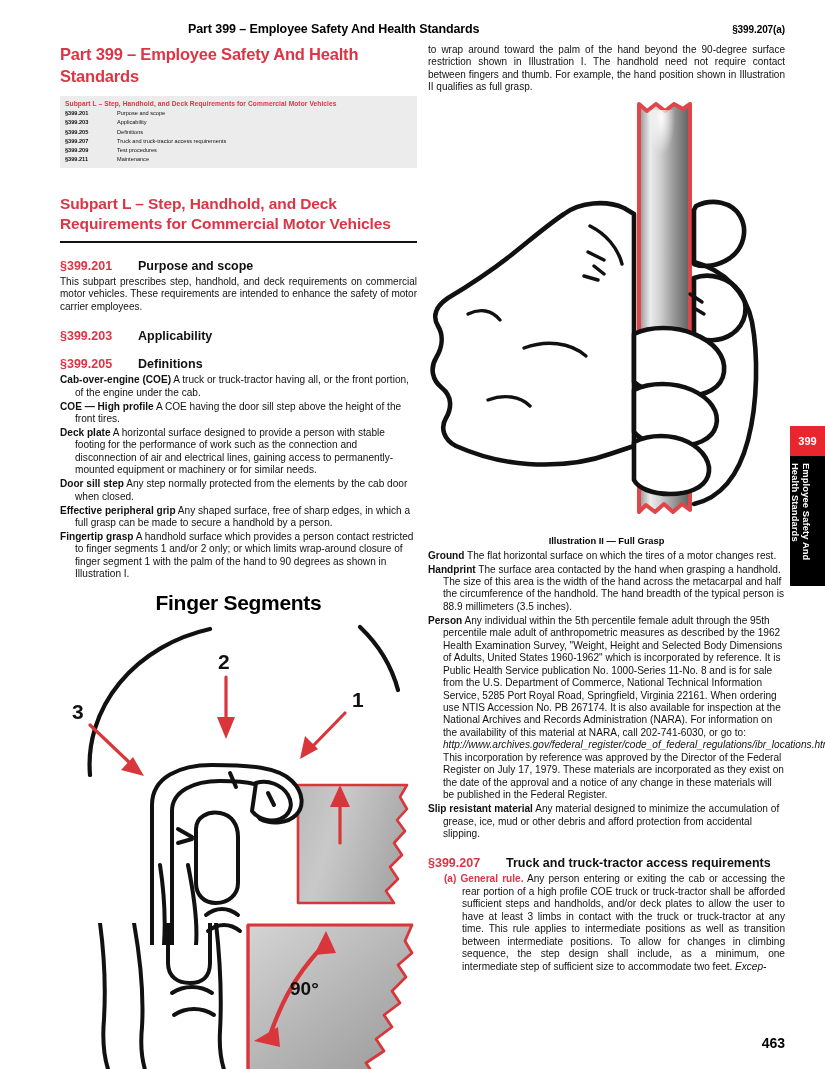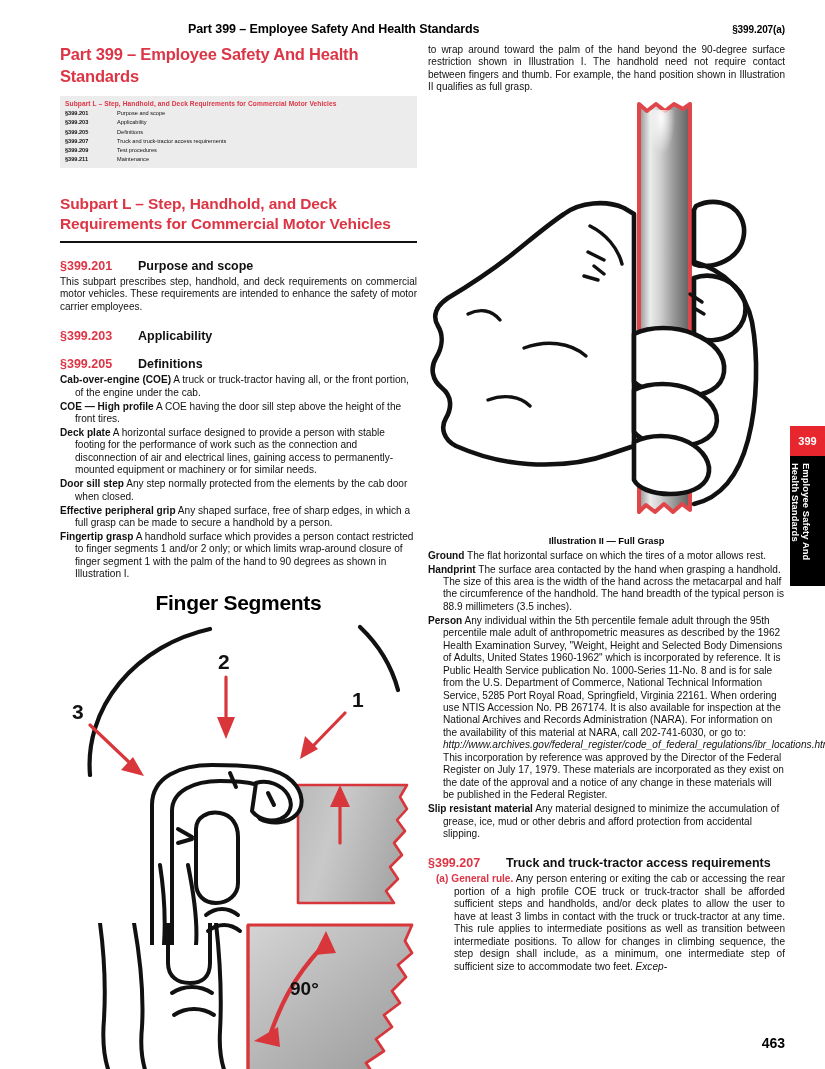--- a/index.html
+++ b/index.html
@@ -123,21 +123,21 @@
     line-height: 1.235;
     text-align: left;
     padding-left: 15px;
     text-indent: -15px;
     color: #111;
   }
   p.defn b { font-weight: bold; }
   p.defn i { font-style: italic; }
 
   p.lettered {
-    margin: 2px 0 0 8px;
+    margin: 2px 0 0 16px;
     font-size: 10.1px;
     line-height: 1.235;
     text-align: justify;
     padding-left: 18px;
     text-indent: -18px;
     color: #111;
   }
   p.lettered .lead { color: #DC3545; font-weight: bold; }
   p.lettered i { font-style: italic; }
 
@@ -456,21 +456,21 @@
           <path d="M 262 192 L 274 200 M 266 206 L 276 212" fill="none" stroke-width="3.4"></path>
           <path d="M 40 212 C 52 206 64 208 72 218" fill="none" stroke-width="3.4"></path>
           <path d="M 96 246 C 118 238 142 240 158 254" fill="none" stroke-width="3.4"></path>
           <path d="M 60 298 C 76 292 92 294 102 304" fill="none" stroke-width="3.4"></path>
           <path d="M 162 124 C 178 132 190 146 194 162" fill="none" stroke-width="3.4"></path>
         </g>
       </svg>
       <div class="fig-caption">Illustration II  —  Full Grasp</div>
     </div>
 
-    <p class="defn"><b>Ground</b><span> The flat horizontal surface on which the tires of a motor allows rest.</span></p>
+    <p class="defn"><b>Ground</b><span> The flat horizontal surface on which the tires of a motor changes rest.</span></p>
     <p class="defn"><b>Handprint</b><span> The surface area contacted by the hand when grasping a handhold. The size of this area is the width of the hand across the metacarpal and half the circumference of the handhold. The hand breadth of the typical person is 88.9 millimeters (3.5 inches).</span></p>
     <p class="defn"><b>Person</b><span> Any individual within the 5th percentile female adult through the 95th percentile male adult of anthropometric measures as described by the 1962 Health Examination Survey, "Weight, Height and Selected Body Dimensions of Adults, United States 1960-1962" which is incorporated by reference. It is Public Health Service publication No. 1000-Series 11-No. 8 and is for sale from the U.S. Department of Commerce, National Technical Information Service, 5285 Port Royal Road, Springfield, Virginia 22161. When ordering use NTIS Accession No. PB 267174. It is also available for inspection at the National Archives and Records Administration (NARA). For information on the availability of this material at NARA, call 202-741-6030, or go to: </span><i>http://www.archives.gov/federal_register/code_of_federal_regulations/ibr_locations.html</i><span>. This incorporation by reference was approved by the Director of the Federal Register on July 17, 1979. These materials are incorporated as they exist on the date of the approval and a notice of any change in these materials will be published in the Federal Register.</span></p>
     <p class="defn"><b>Slip resistant material</b><span> Any material designed to minimize the accumulation of grease, ice, mud or other debris and afford protection from accidental slipping.</span></p>
 
     <div class="sec-head">
       <span class="num">§399.207</span>
       <span class="name">Truck and truck-tractor access requirements</span>
     </div>
     <p class="lettered"><span class="lead">(a) General rule.</span><span> Any person entering or exiting the cab or accessing the rear portion of a high profile COE truck or truck-tractor shall be afforded sufficient steps and handholds, and/or deck plates to allow the user to have at least 3 limbs in contact with the truck or truck-tractor at any time. This rule applies to intermediate positions as well as transition between intermediate positions. To allow for changes in climbing sequence, the step design shall include, as a minimum, one intermediate step of sufficient size to accommodate two feet. </span><i>Excep-</i></p>
 

